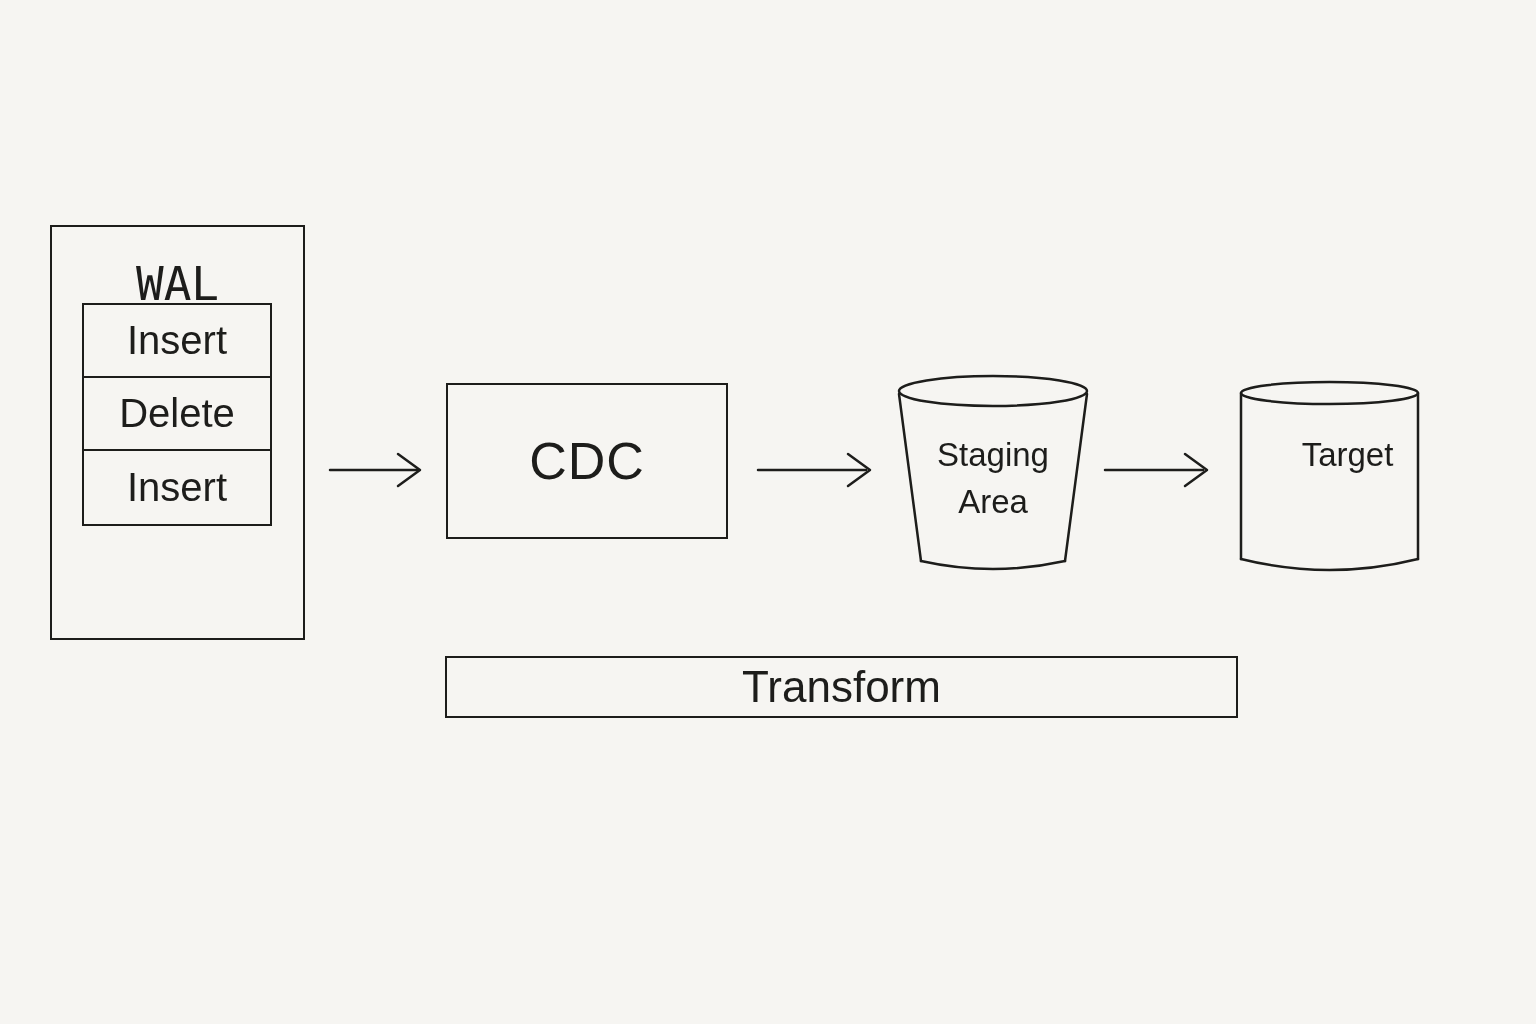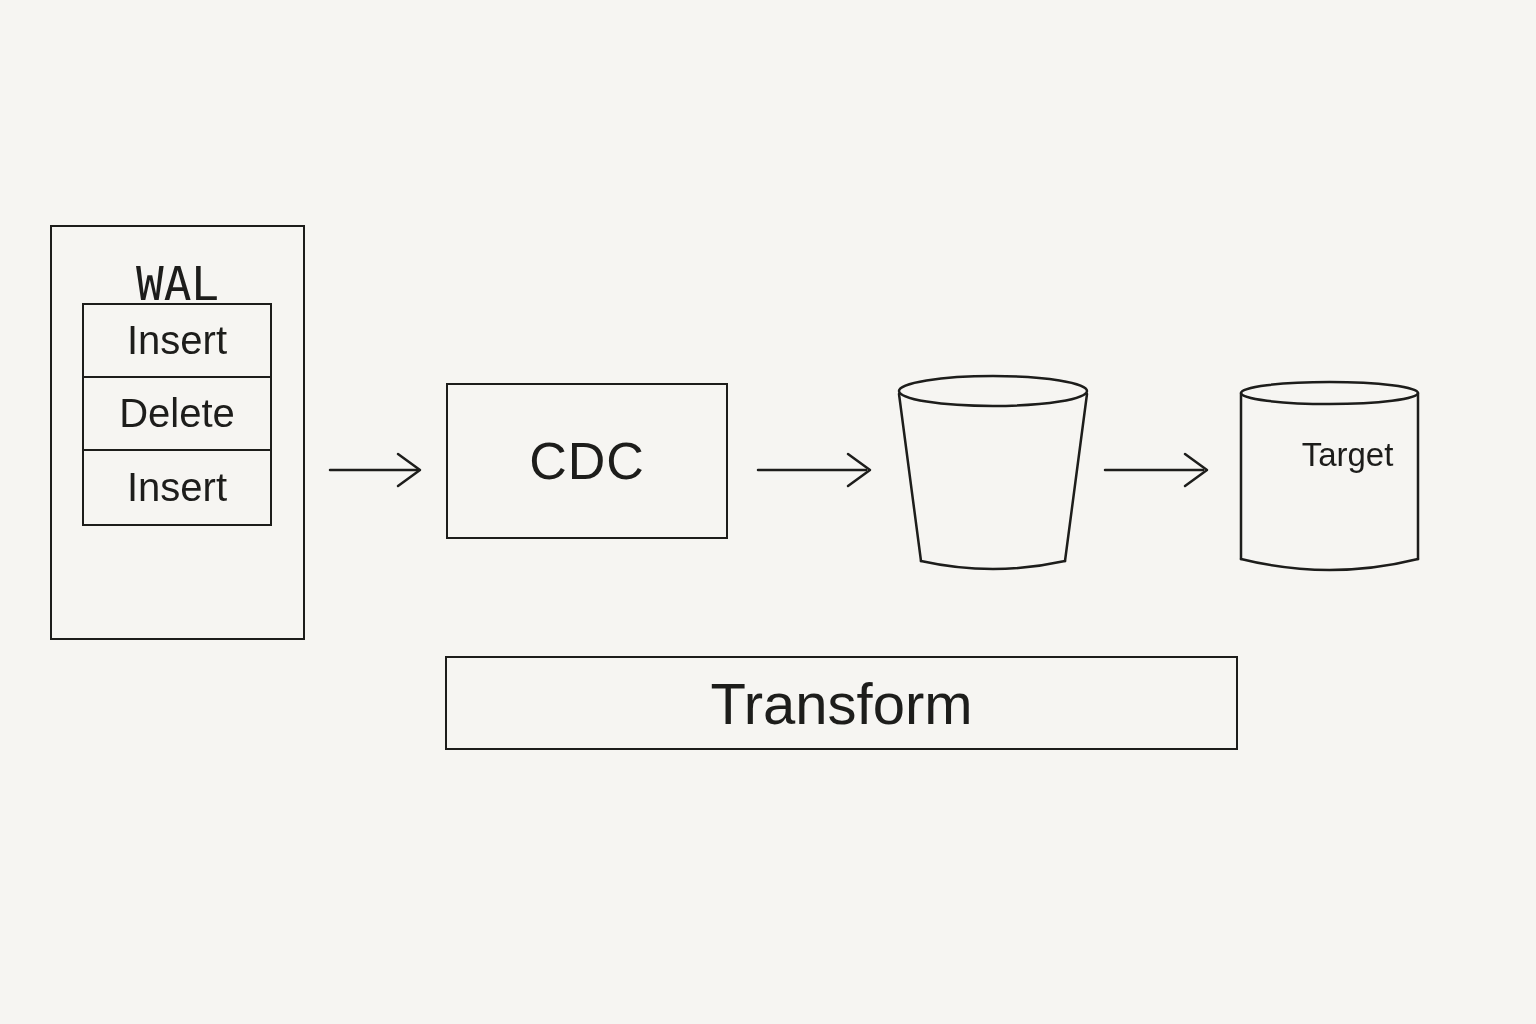--- a/index.html
+++ b/index.html
@@ -58,22 +58,22 @@
   .wal-row:last-child { border-bottom: none; }
   
   .cdc-box {
     left: 446px; top: 371px; width: 282px; height: 156px;
     font-size: 52px;
     letter-spacing: 1px;
     margin-top: 12px;
   }
   
   .transform-box {
-    left: 445px; top: 656px; width: 793px; height: 94px;
-    font-size: 58px;
+    left: 445px; top: 656px; width: 793px; height: 62px;
+    font-size: 44px;
   }
   
   .shape-label {
     position: absolute;
     text-align: center;
     font-size: 33px;
     line-height: 47px;
   }
   .staging-label { left: 899px; top: 431px; width: 188px; }
   .target-label  { left: 1241px; top: 431px; width: 213px; }
@@ -140,20 +140,24 @@
       <div class="wal-row">
         <span>Insert</span>
       </div>
     </div>
   </div>
 
   <div class="box cdc-box">
     <span>CDC</span>
   </div>
 
+  <div class="shape-label staging-label">
+    <span style="display:block">Staging</span>
+    <span style="display:block">Area</span>
+  </div>
 
   <div class="shape-label target-label">
     <span style="display:block">Target</span>
   </div>
 
   <div class="box transform-box">
     <span>Transform</span>
   </div>
 
 </div>

